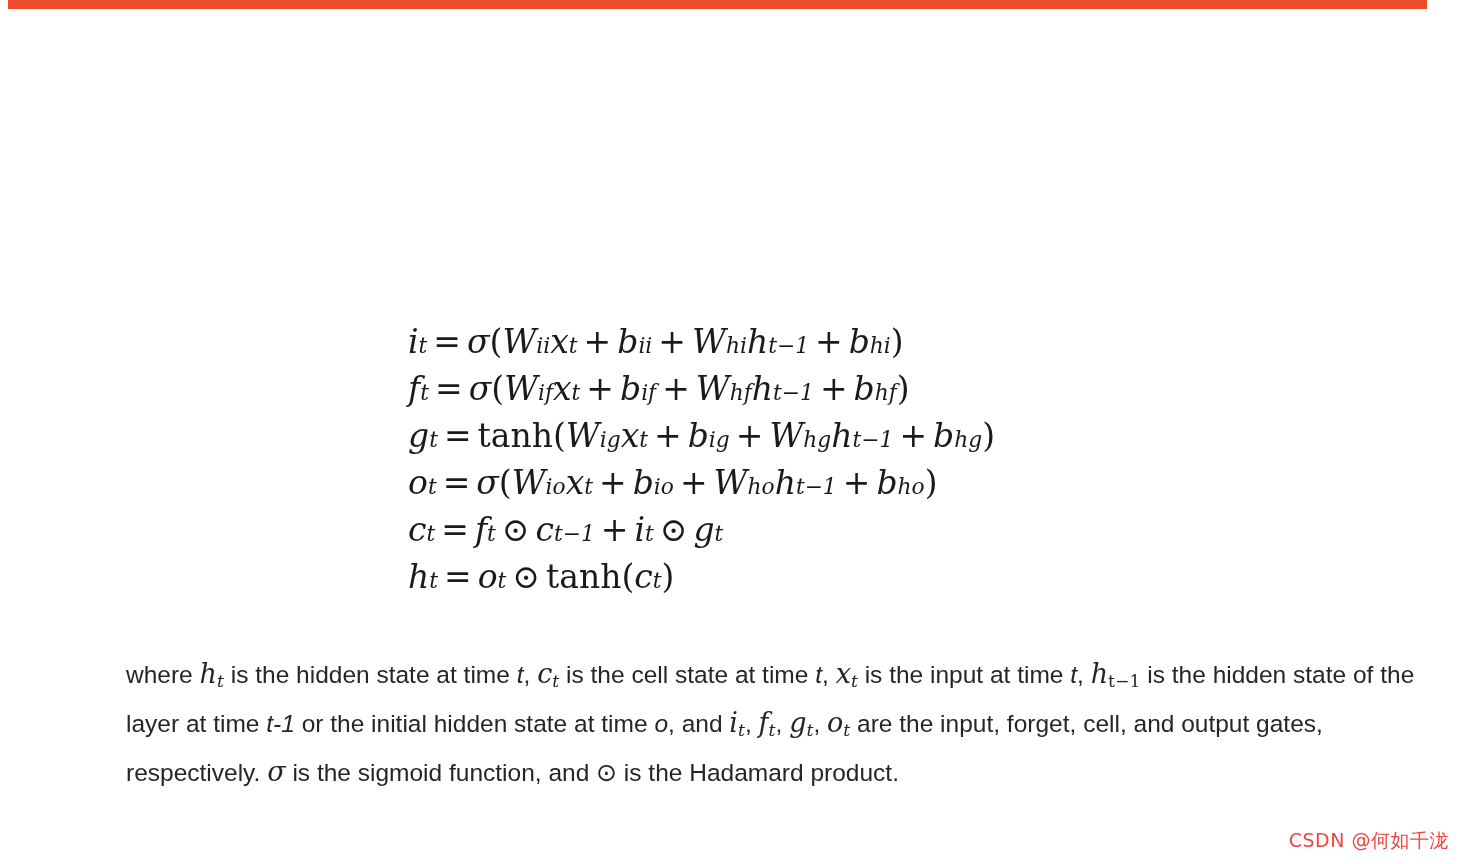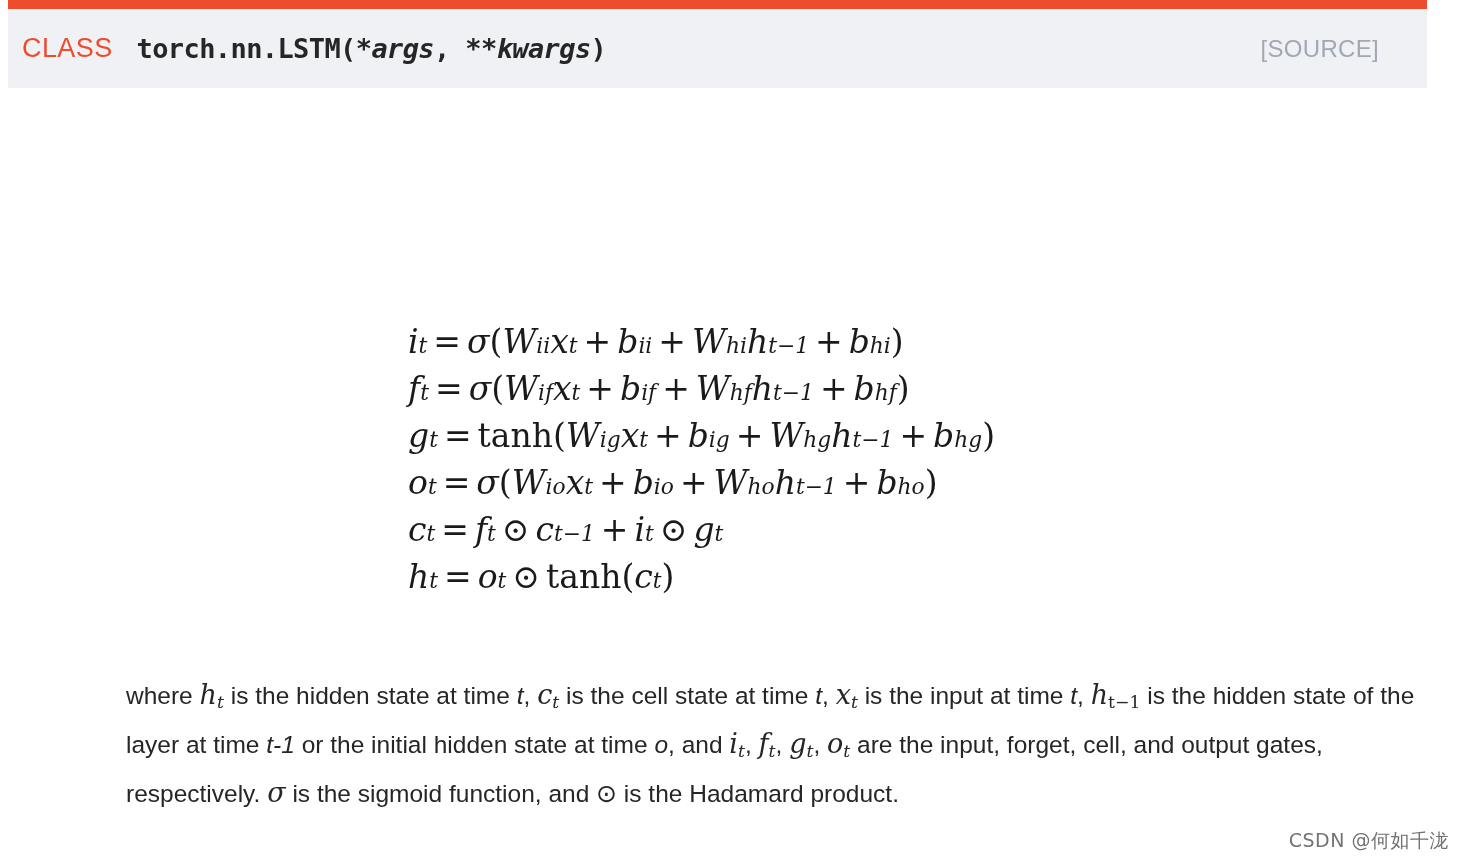--- a/index.html
+++ b/index.html
@@ -138,21 +138,20 @@
   
   .explain {
     position: absolute;
     left: 126px;
     top: 650px;
     width: 1293px;
     font-family: "Liberation Sans", sans-serif;
     font-size: 24.5px;
     color: #262626;
     line-height: 48px;
-    margin-top: 21px;
   }
   .explain .m {
     font-family: "DejaVu Serif", "Liberation Serif", serif;
     font-style: italic;
     font-size: 27px;
   }
   .explain .m sub {
     font-size: 0.64em;
     vertical-align: -0.26em;
     line-height: 0;
@@ -171,39 +170,32 @@
   .explain .odot {
     font-family: "DejaVu Sans", sans-serif;
     font-size: 25px;
   }
 
   
   .watermark {
     position: absolute;
     right: 14px;
     bottom: 10px;
-    color: #737373;
+    color: #ef4444;
     font-family: "DejaVu Sans", sans-serif;
     font-size: 19px;
     letter-spacing: 0.5px;
     white-space: nowrap;
   }
 </style>
 </head>
 <body>
 
 <div class="sig-wrap">
   <div class="sig-rule"></div>
-  <div class="sig-band">
-    <div class="sig-inner">
-      <span class="kw-class">CLASS</span>
-      <span class="sig-name"><span>torch.nn.LSTM</span><span class="paren">(</span><span class="em">*args</span><span class="comma">, </span><span class="em">**kwargs</span><span class="paren">)</span></span>
-    </div>
-    <a class="source-link" href="#">[SOURCE]</a>
-  </div>
 </div>
 
 <div class="content">
 </div>
 
 <div class="math-block">
 
   <div class="eq-line">
     <span class="mi">i</span>
       <sub class="sb">t</sub>

